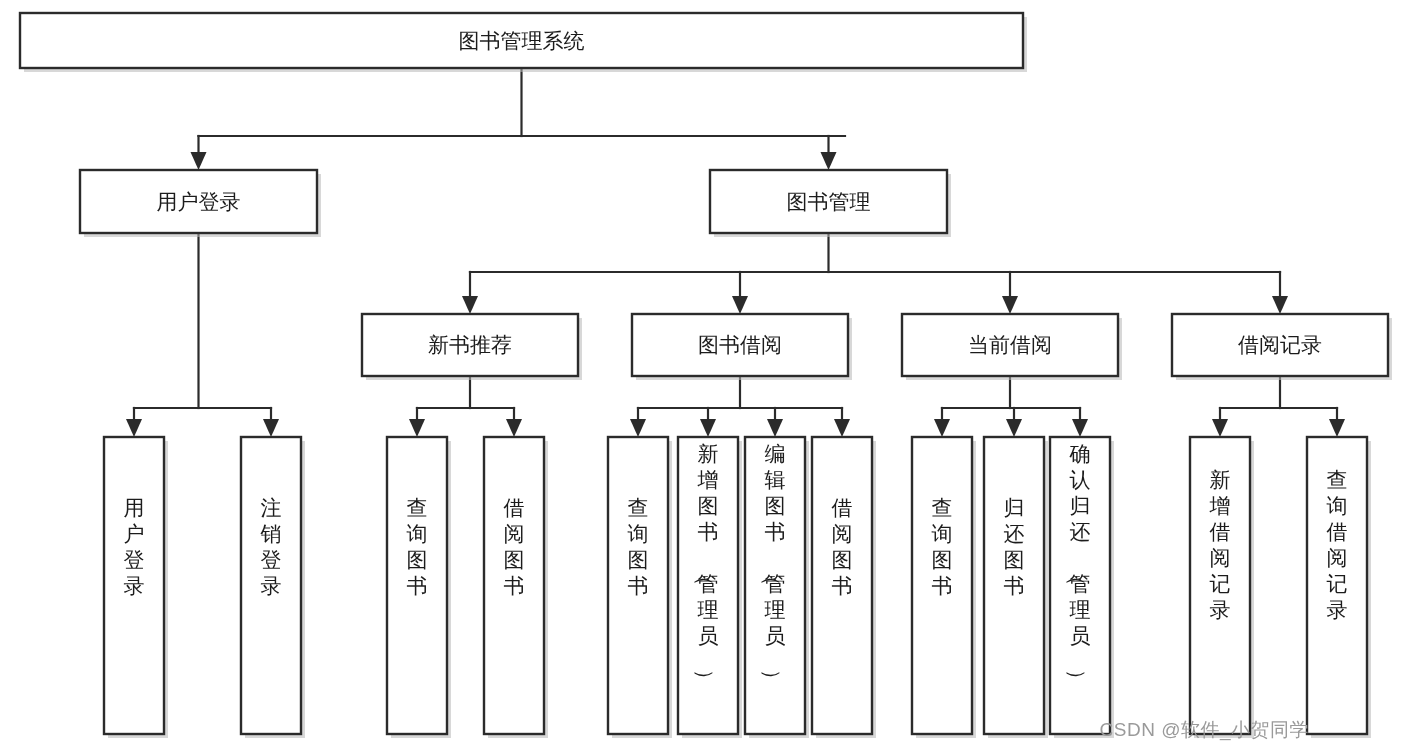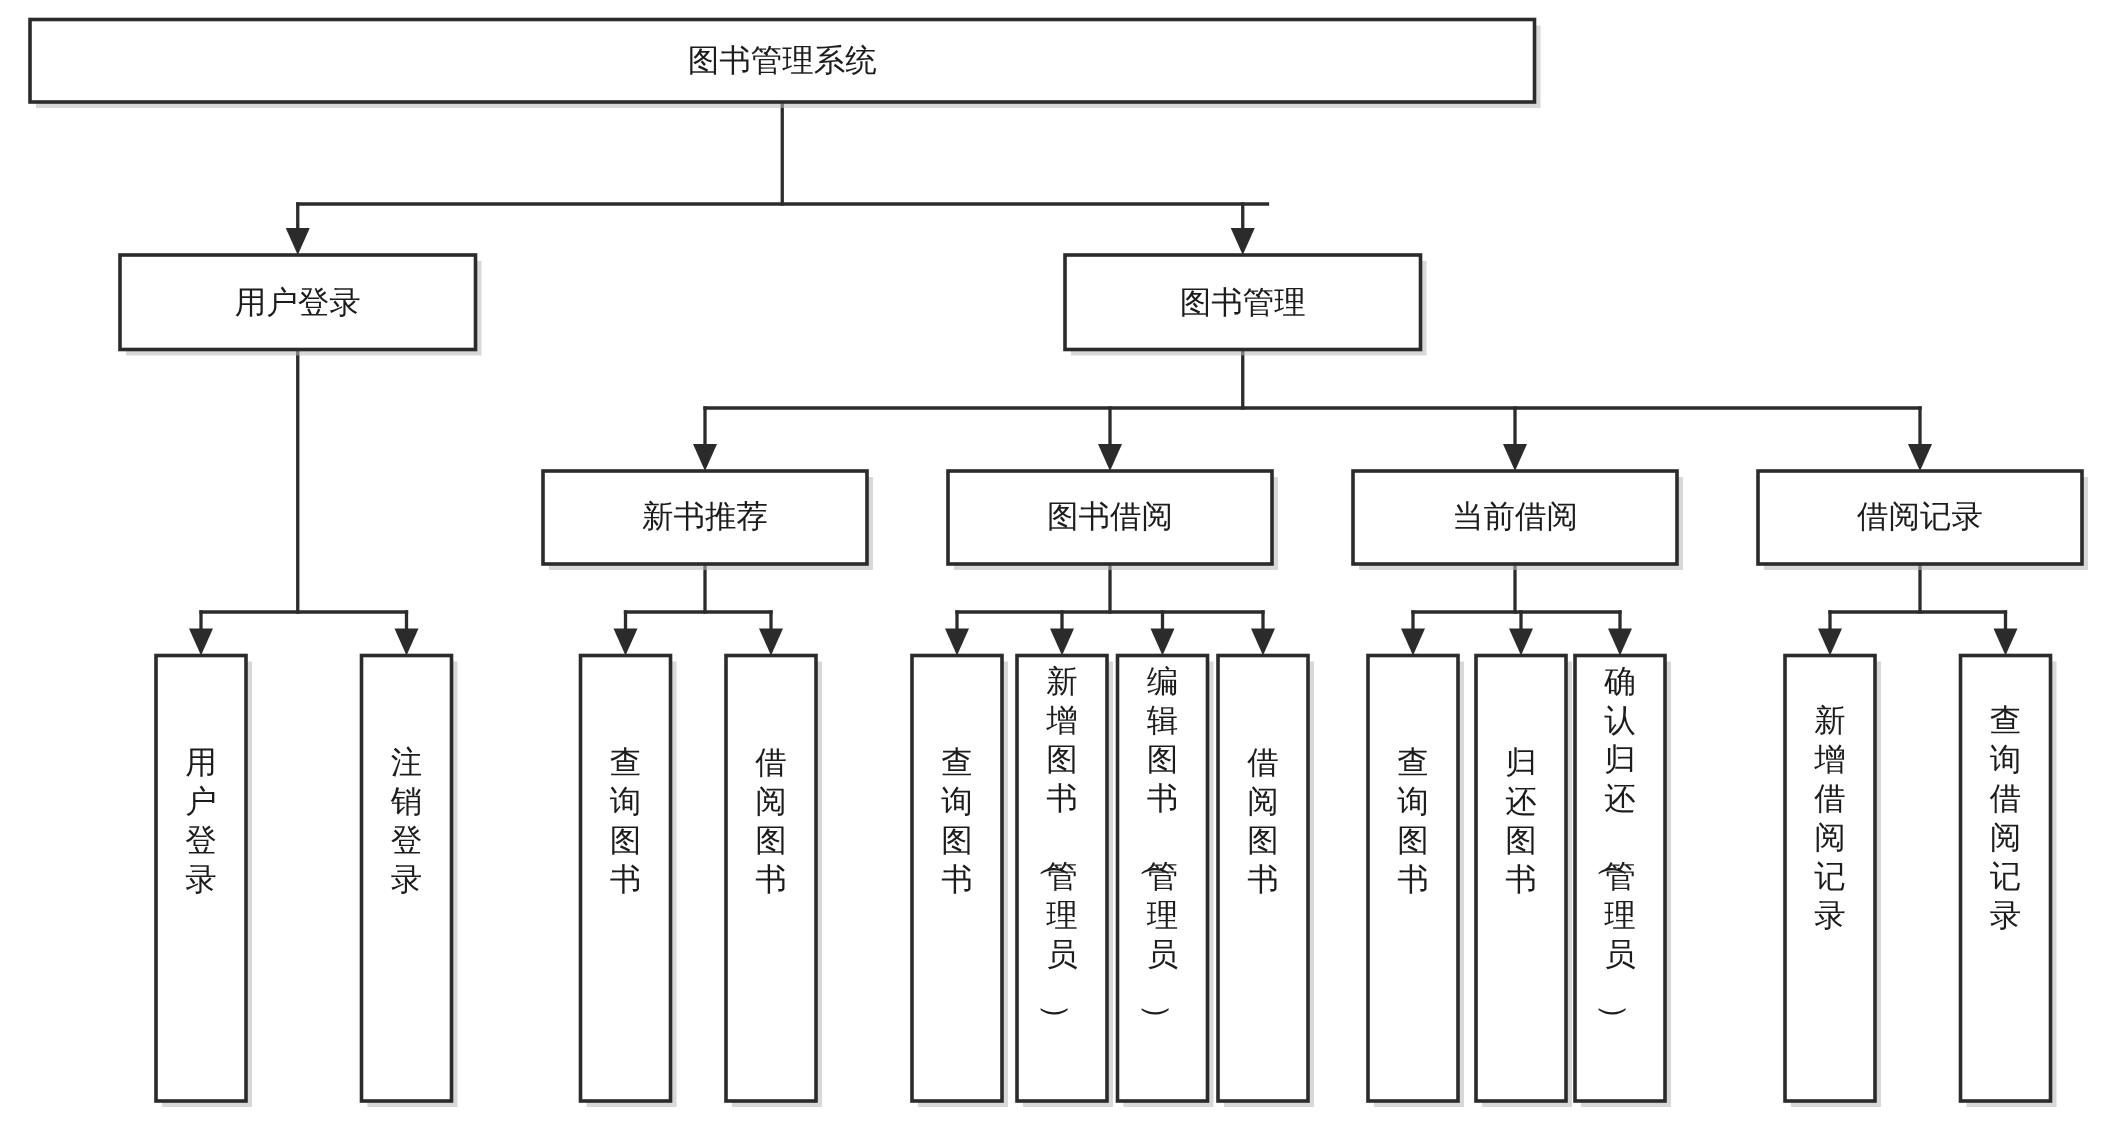--- a/index.html
+++ b/index.html
@@ -269,13 +269,14 @@
       </g>
 
       <g>
         <rect class="node-shadow" x="1311" y="441" width="60" height="297"></rect>
         <rect class="node-rect" x="1307" y="437" width="60" height="297"></rect>
         <text class="node-label-v" x="1337" y="487"><tspan x="1337" y="487">查</tspan><tspan x="1337" y="513">询</tspan><tspan x="1337" y="539">借</tspan><tspan x="1337" y="565">阅</tspan><tspan x="1337" y="591">记</tspan><tspan x="1337" y="617">录</tspan></text>
       </g>
     </g>
   </svg>
 
+  <div class="watermark">CSDN @软件_小贺同学</div>
 </div>
 
 </body></html>

